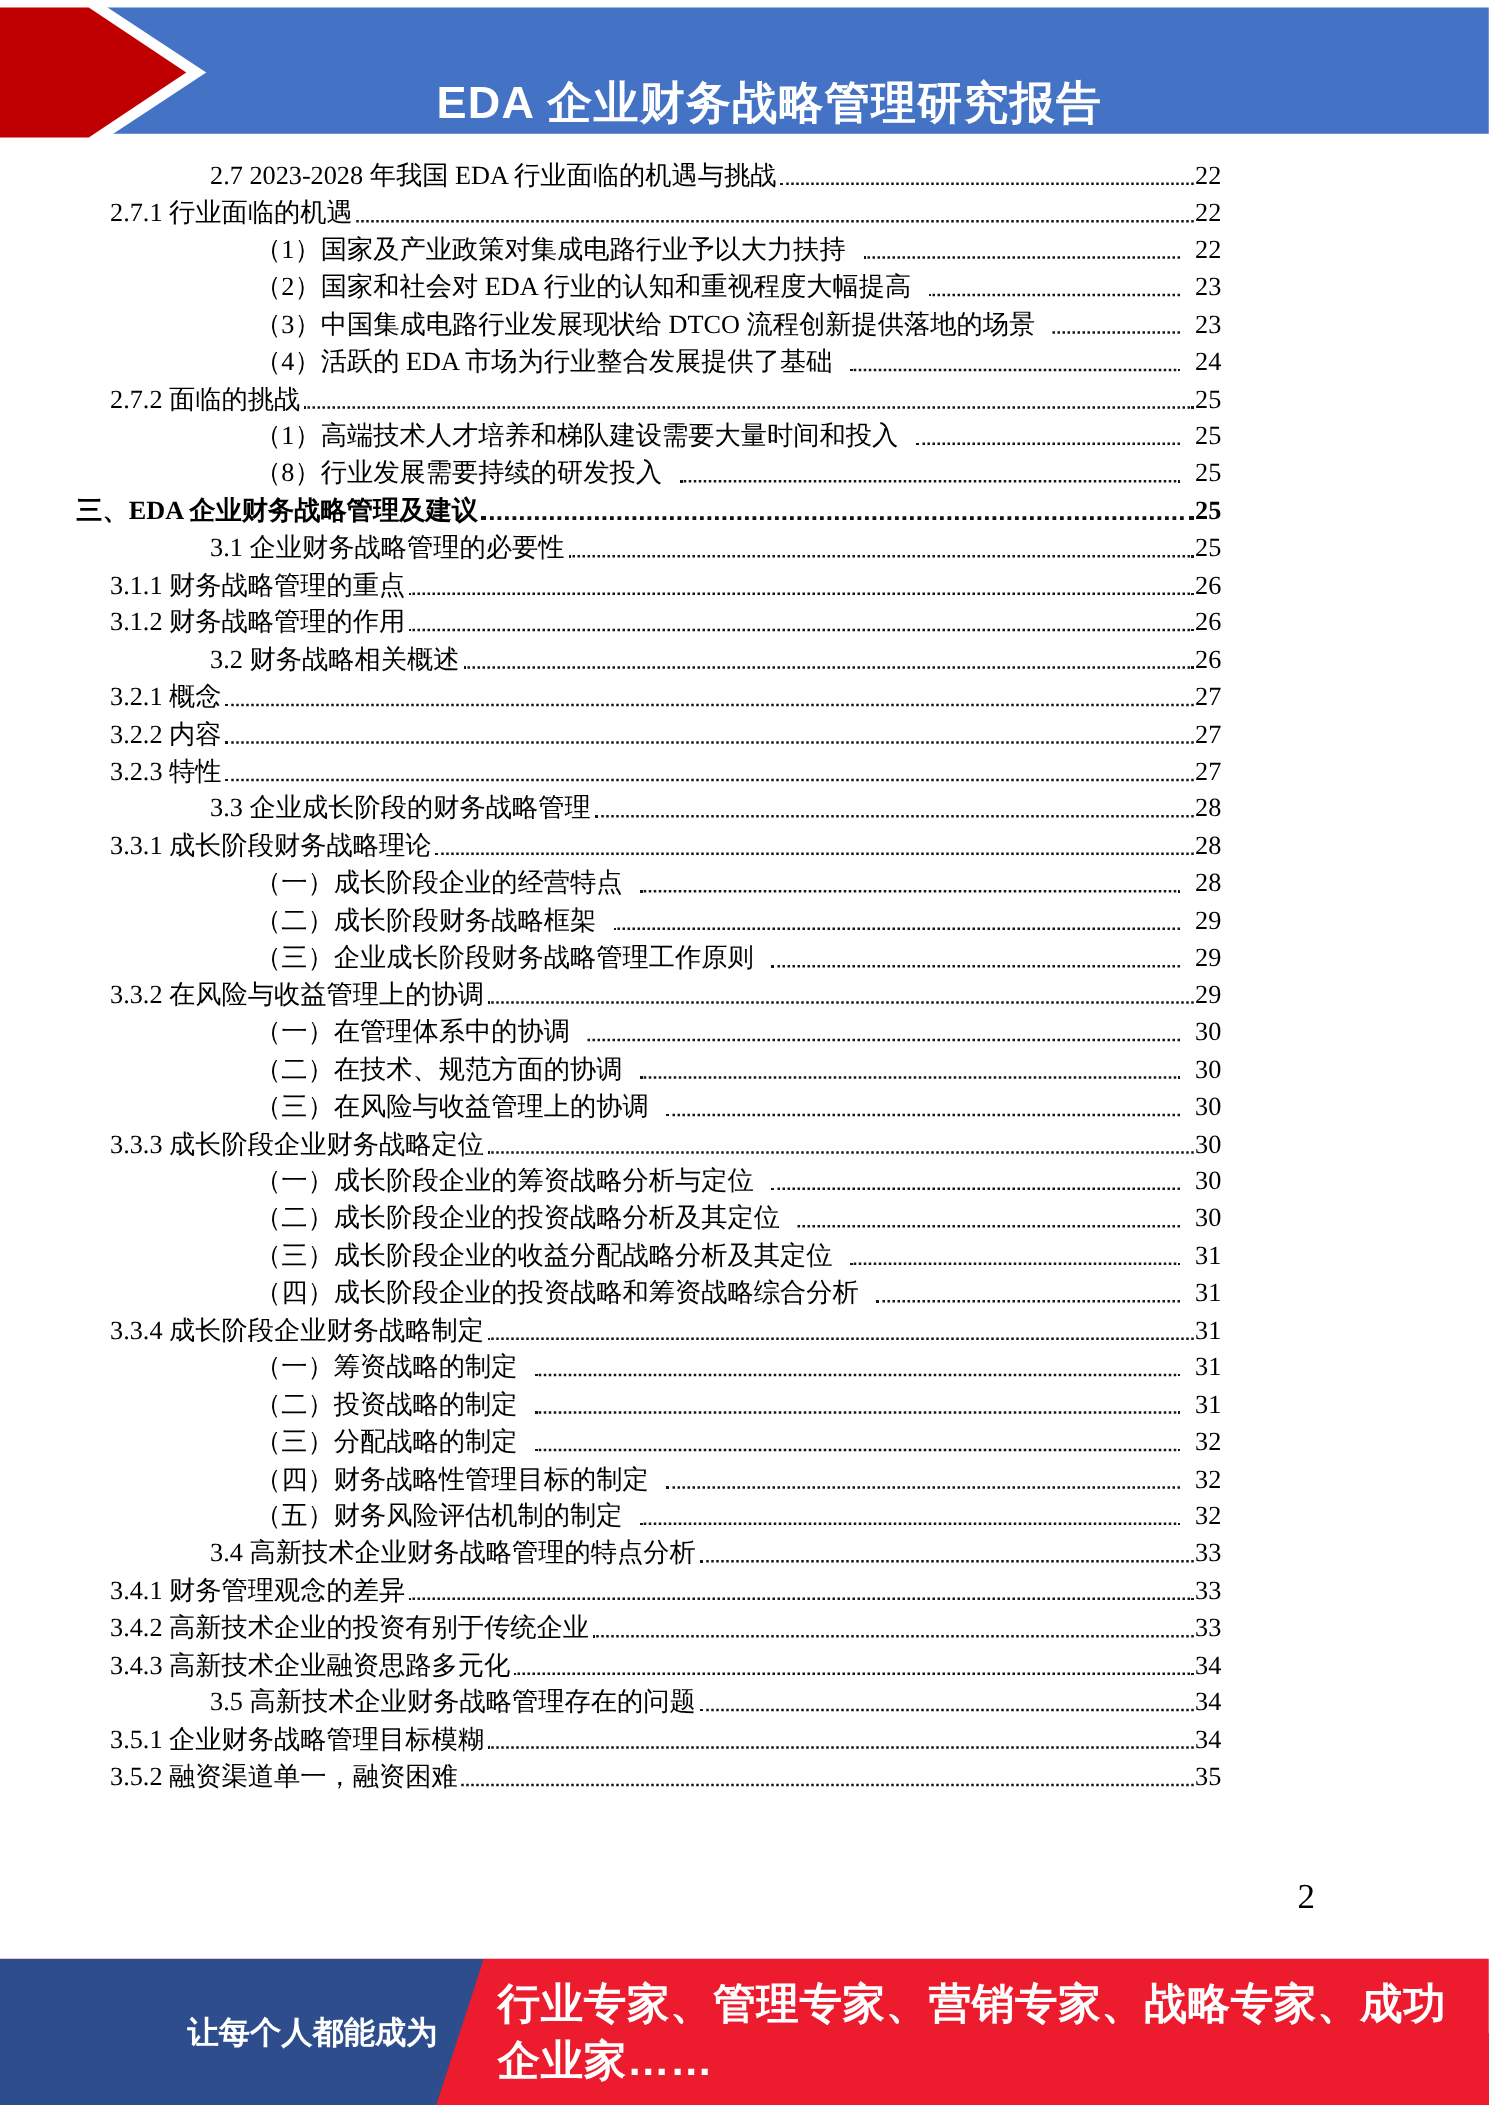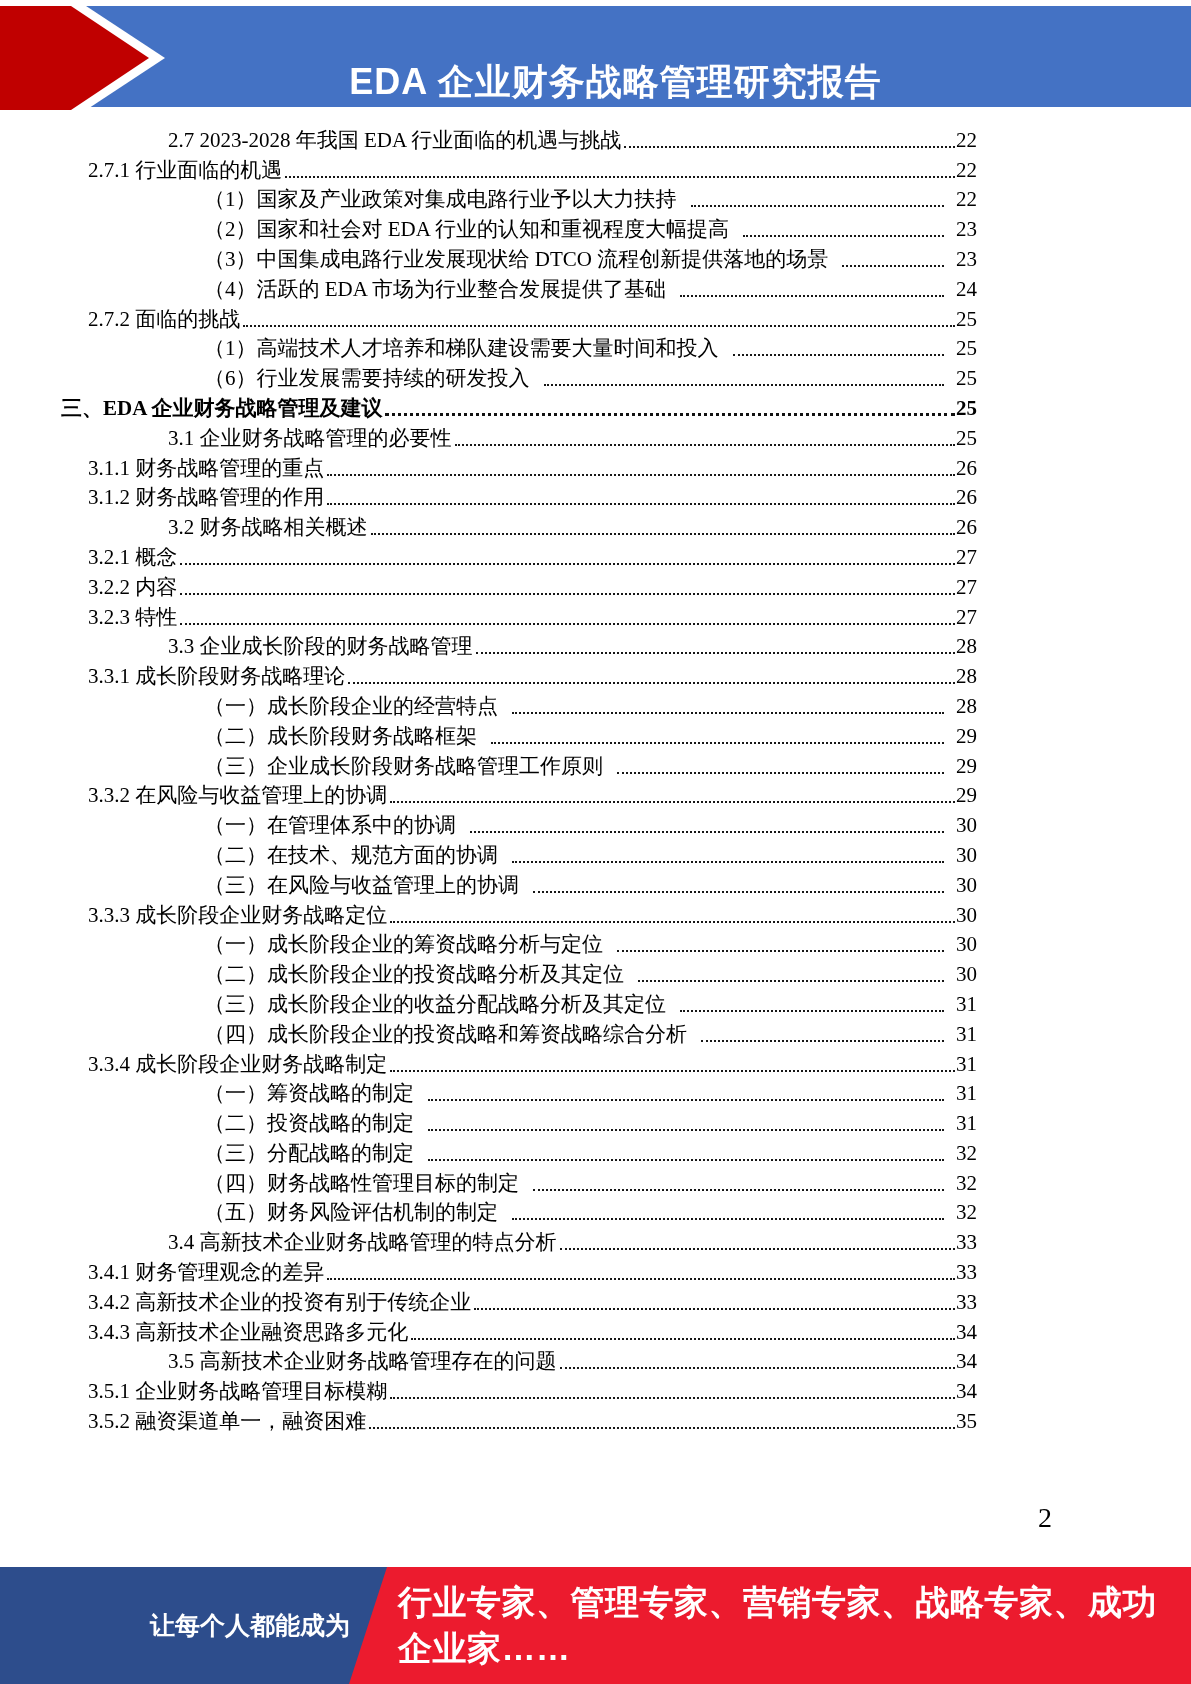--- a/index.html
+++ b/index.html
@@ -124,21 +124,21 @@
       <span class="toc-label">2.7.2 面临的挑战</span>
       <span class="toc-leader"></span>
       <span class="toc-page">25</span>
     </div>
     <div class="toc-row lvl4">
       <span class="toc-label">（1）高端技术人才培养和梯队建设需要大量时间和投入</span>
       <span class="toc-leader"></span>
       <span class="toc-page">25</span>
     </div>
     <div class="toc-row lvl4">
-      <span class="toc-label">（6）行业发展需要持续的研发投入</span>
+      <span class="toc-label">（8）行业发展需要持续的研发投入</span>
       <span class="toc-leader"></span>
       <span class="toc-page">25</span>
     </div>
     <div class="toc-row lvl1 bold">
       <span class="toc-label">三、EDA 企业财务战略管理及建议</span>
       <span class="toc-leader"></span>
       <span class="toc-page">25</span>
     </div>
     <div class="toc-row lvl2">
       <span class="toc-label">3.1 企业财务战略管理的必要性</span>

